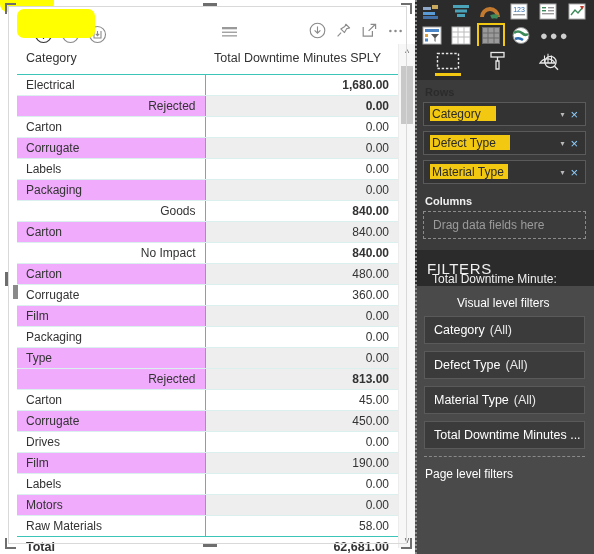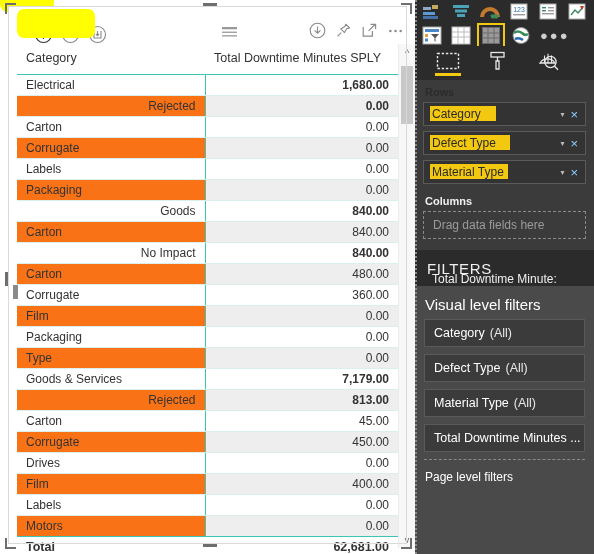--- a/index.html
+++ b/index.html
@@ -59,21 +59,21 @@
     border-bottom:1px solid #3bc4b8;background:#ffffff;
   }
   .mx th.num{text-align:left;}
   .mx td{
     font-size:12px;color:#333333;padding:3px 9px;height:11px;
     border-bottom:1px solid #d9f0ee;white-space:nowrap;overflow:hidden;
   }
   .mx td.cat{border-right:1px solid #3bc4b8;}
   .mx td.val{text-align:right;}
   .mx tr.alt td{background:#eeeeee;}
-  .mx tr.alt td.cat{background:#f97316;}
+  .mx tr.alt td.cat{background:#f0abfc;}
   .lvl1{padding-left:9px;text-align:left;}
   .lvl2{text-align:right;padding-right:44px;}
   .lvl3{padding-right:9px;}
   .bold{font-weight:700;}
   
   #total-row{
     position:absolute;left:9px;top:530px;width:381px;height:22px;background:#ffffff;
     border-top:1px solid #3bc4b8;
   }
   #total-row .tl{position:absolute;left:9px;top:3px;font-size:12.5px;font-weight:700;color:#333;}
@@ -138,21 +138,21 @@
   .pill-hl{position:absolute;background:#f2c811;z-index:0;}
   .pill .pname span{position:relative;z-index:1;}
 
   
   #filters-hdr{
     position:absolute;left:0;top:250px;width:179px;height:36px;background:#2b2b2b;
     display:flex;align-items:center;padding-left:12px;
     color:#f0f0f0;font-size:15px;letter-spacing:.6px;
   }
   #filters-body{position:absolute;left:0;top:286px;width:179px;bottom:0;background:#4a4a4a;}
-  .flt-section{font-size:15px;color:#ffffff;padding:10px 0 6px 10px;}
+  .flt-section{font-size:12px;color:#ffffff;padding:10px 0 6px 10px;margin-left:32px;}
   .flt-card{
     margin:0 9px 7px 9px;height:26px;background:#3b3b3b;border:1px solid #5a5a5a;
     display:flex;align-items:center;padding-left:9px;font-size:12.5px;color:#ffffff;
     white-space:nowrap;overflow:hidden;
   }
   .flt-card .all{color:#e8e8e8;padding-left:5px;}
   #flt-dash{margin:4px 9px 0 9px;border-top:1px dashed #8a8a8a;}
   #page-lvl{font-size:12px;color:#ffffff;padding:10px 0 0 10px;}
   #pane-dashline{position:absolute;left:0;top:0;width:0;height:554px;border-left:2px dotted #8a8a8a;}
 </style>
@@ -289,43 +289,39 @@
                 <td class="val">0.00</td>
               </tr>
               <tr>
                 <td class="cat lvl3">Packaging</td>
                 <td class="val">0.00</td>
               </tr>
               <tr class="alt">
                 <td class="cat lvl3">Type</td>
                 <td class="val">0.00</td>
               </tr>
-              <tr>
-                <td class="cat lvl1">Goods &amp; Services</td>
-                <td class="val bold">7,179.00</td>
-              </tr>
               <tr class="alt">
                 <td class="cat lvl2">Rejected</td>
                 <td class="val bold">813.00</td>
               </tr>
               <tr>
                 <td class="cat lvl3">Carton</td>
                 <td class="val">45.00</td>
               </tr>
               <tr class="alt">
                 <td class="cat lvl3">Corrugate</td>
                 <td class="val">450.00</td>
               </tr>
               <tr>
                 <td class="cat lvl3">Drives</td>
                 <td class="val">0.00</td>
               </tr>
               <tr class="alt">
                 <td class="cat lvl3">Film</td>
-                <td class="val">400.00</td>
+                <td class="val">190.00</td>
               </tr>
               <tr>
                 <td class="cat lvl3">Labels</td>
                 <td class="val">0.00</td>
               </tr>
               <tr class="alt">
                 <td class="cat lvl3">Motors</td>
                 <td class="val">0.00</td>
               </tr>
               <tr>

